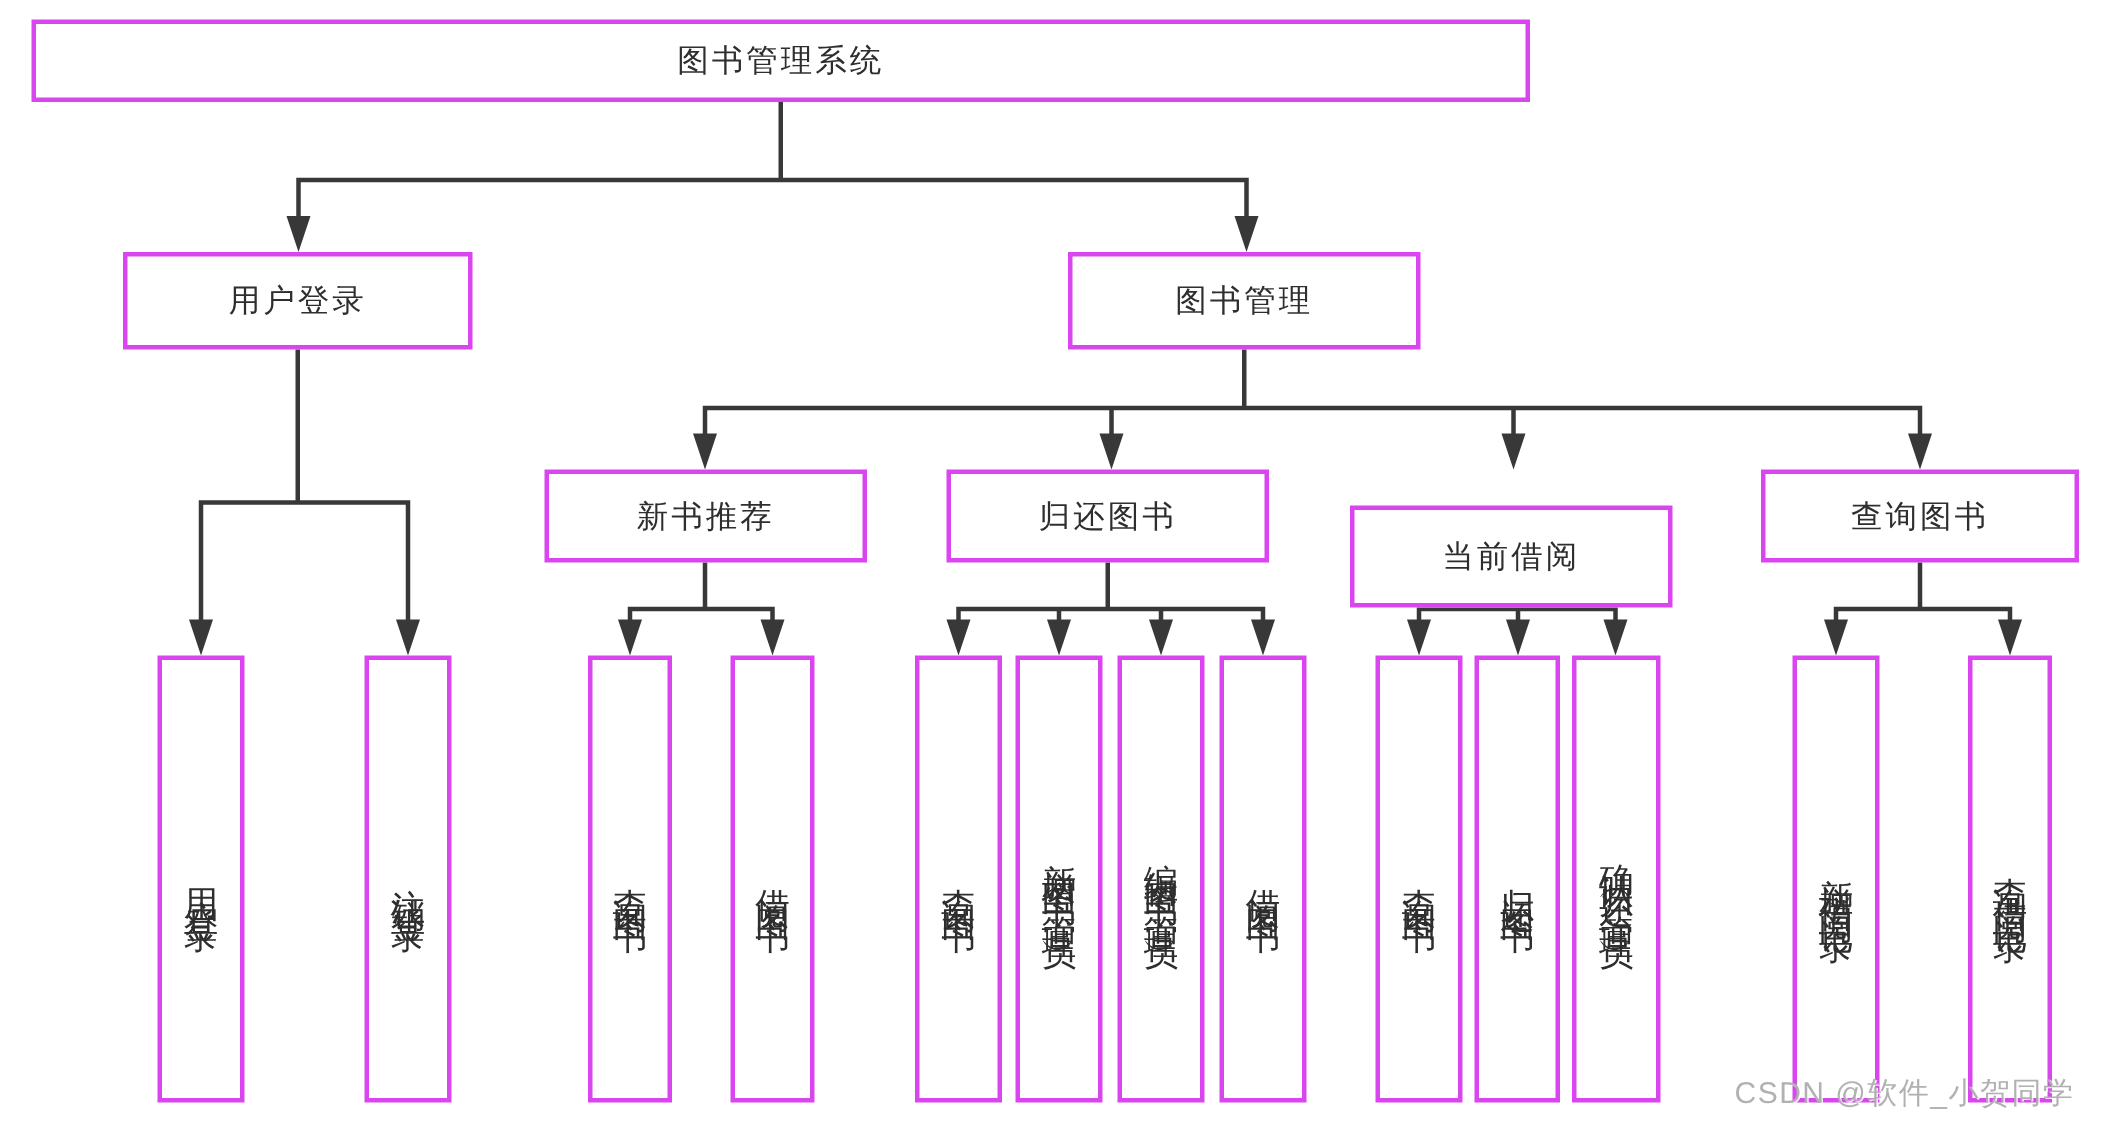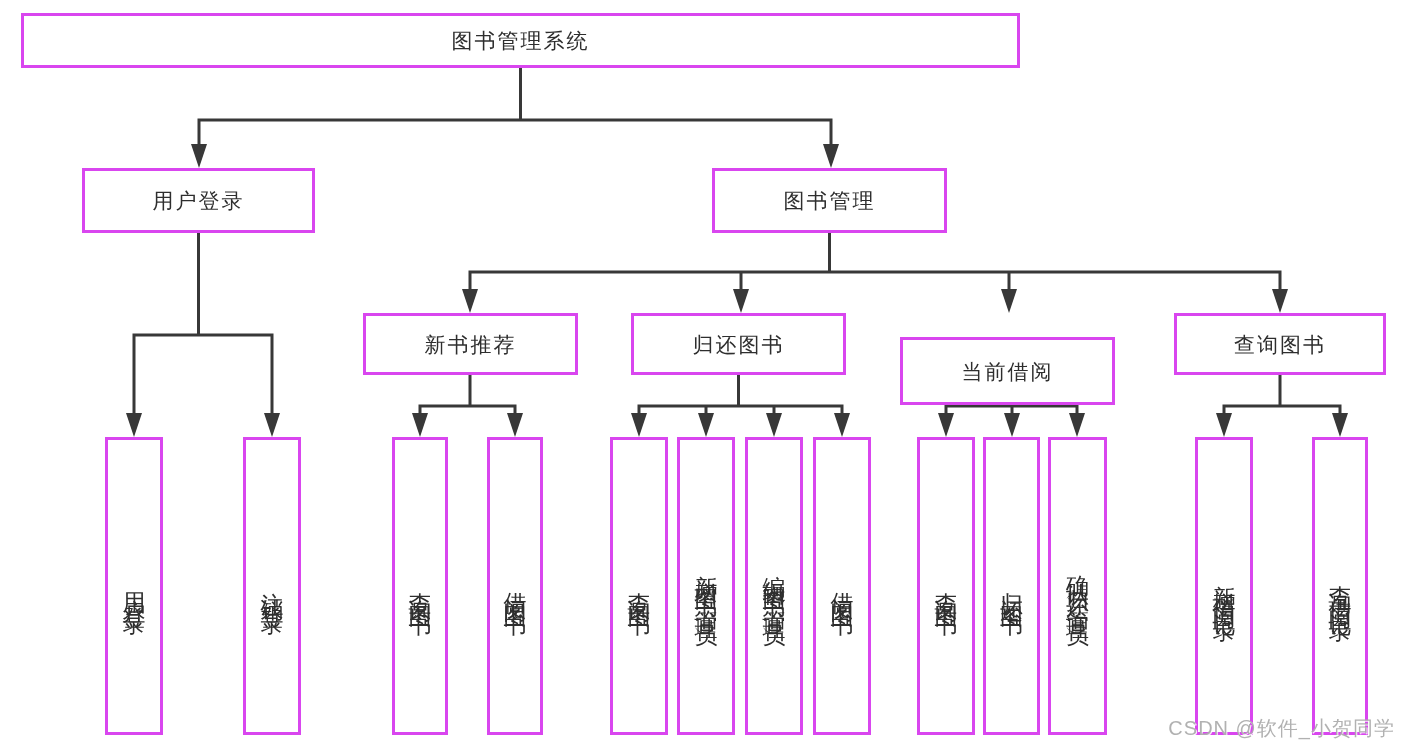--- a/index.html
+++ b/index.html
@@ -51,21 +51,21 @@
   #n-leaf-bb-add{left:677px;width:58px;}
   #n-leaf-bb-edit{left:745px;width:58px;}
   #n-leaf-bb-borrow{left:813px;width:58px;}
   #n-leaf-cb-query{left:917px;width:58px;}
   #n-leaf-cb-return{left:983px;width:57px;}
   #n-leaf-cb-confirm{left:1048px;width:59px;}
   #n-leaf-br-add{left:1195px;width:58px;}
   #n-leaf-br-query{left:1312px;width:56px;}
   .watermark{
     position:absolute;
-    right:10px;bottom:5px;
+    right:22px;bottom:5px;
     font-size:20px;
     letter-spacing:1px;
     color:rgba(173,173,173,0.95);
     text-shadow:1px 1px 0 rgba(255,255,255,0.85);
     z-index:5;
     white-space:nowrap;
   }
 </style>
 </head>
 <body>

